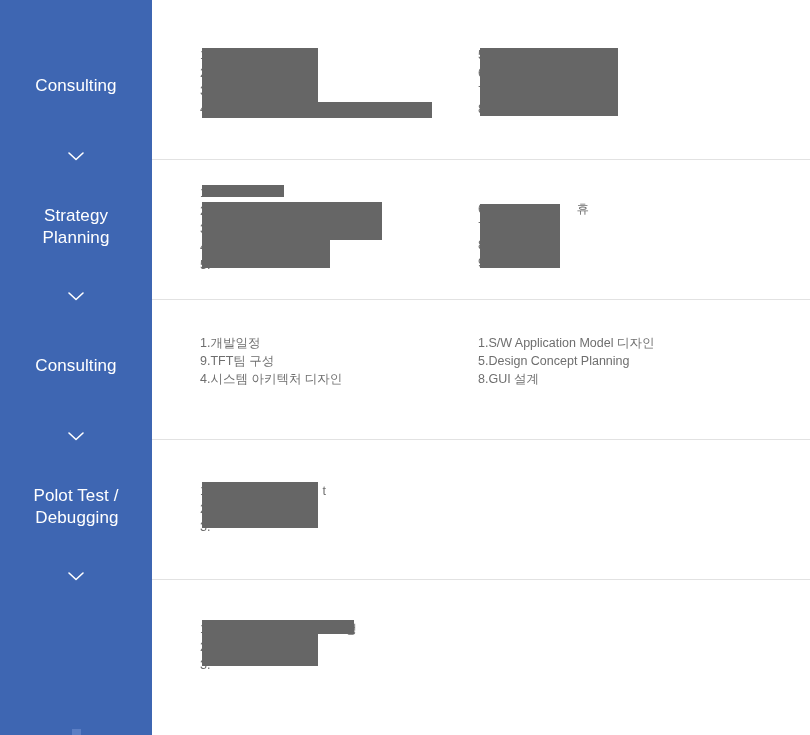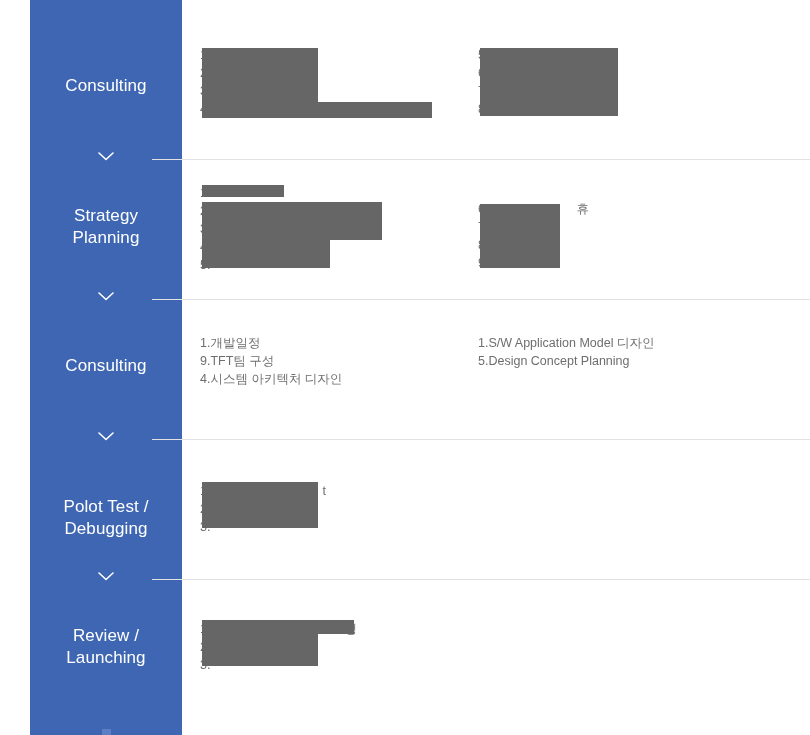--- a/index.html
+++ b/index.html
@@ -21,21 +21,20 @@
   }
 
   
   .sidebar {
     position: absolute;
     left: 0;
     top: 0;
     width: 152px;
     height: 735px;
     background: #3e66b2;
-    margin-left: 30px;
   }
 
   .stage {
     position: absolute;
     left: 0;
     width: 152px;
     display: flex;
     align-items: center;
     justify-content: center;
     text-align: center;
@@ -142,33 +141,30 @@
     <div class="stage" style="top:342px;height:48px;">
       <span>Consulting</span>
     </div>
 
     <div class="chev" style="top:426px;">
       <svg width="18" height="11" viewBox="0 0 18 11" aria-hidden="true">
         <path d="M2 2 L9 8.5 L16 2" fill="none" stroke="#ffffff" stroke-width="1.6" stroke-linecap="round" stroke-linejoin="round"></path>
       </svg>
     </div>
 
-    <div class="stage" style="top:483px;height:70px;">
+    <div class="stage" style="top:472px;height:70px;text-align:right;">
       <span>Polot Test /<br>Debugging</span>
     </div>
 
     <div class="chev" style="top:566px;">
       <svg width="18" height="11" viewBox="0 0 18 11" aria-hidden="true">
         <path d="M2 2 L9 8.5 L16 2" fill="none" stroke="#ffffff" stroke-width="1.6" stroke-linecap="round" stroke-linejoin="round"></path>
       </svg>
     </div>
 
-    <div class="stage" style="top:612px;height:70px;">
-      <span>Review /<br>Launching</span>
-    </div>
 
     <div class="bottom-nub"></div>
   </div>
 
   <div class="content">
 
     <div class="divider" style="top:159px;"></div>
     <div class="divider" style="top:299px;"></div>
     <div class="divider" style="top:439px;"></div>
     <div class="divider" style="top:579px;"></div>
@@ -221,20 +217,21 @@
 
     <div class="row" style="top:334px;height:80px;">
       <div class="col col-left">
         <div class="item">1.개발일정</div>
         <div class="item">9.TFT팀 구성</div>
         <div class="item">4.시스템 아키텍처 디자인</div>
       </div>
       <div class="col col-right">
         <div class="item">1.S/W Application Model 디자인</div>
         <div class="item">5.Design Concept Planning</div>
+        <div class="item">8.GUI 설계</div>
       </div>
     </div>
 
     <div class="row" style="top:482px;height:60px;">
       <div class="col col-left">
         <div class="item">
           <span>1.</span><span style="padding-left:112px;">t</span>
         </div>
         <div class="item">2.</div>
         <div class="item">3.</div>

